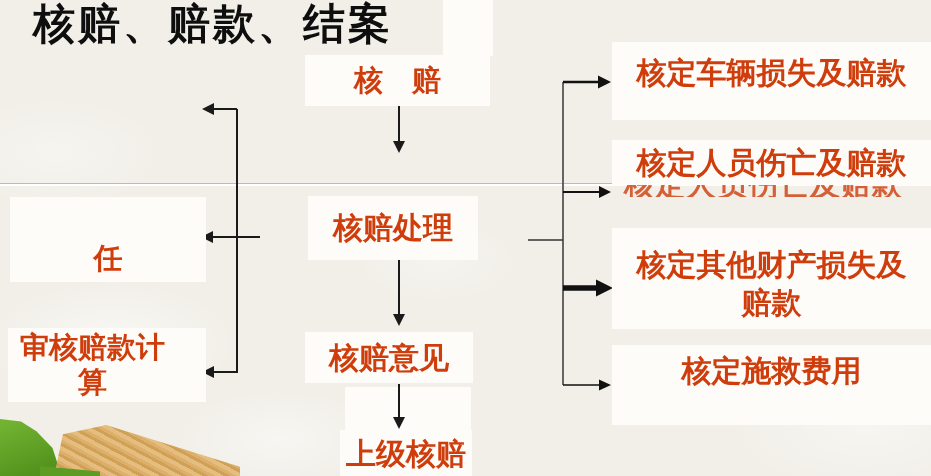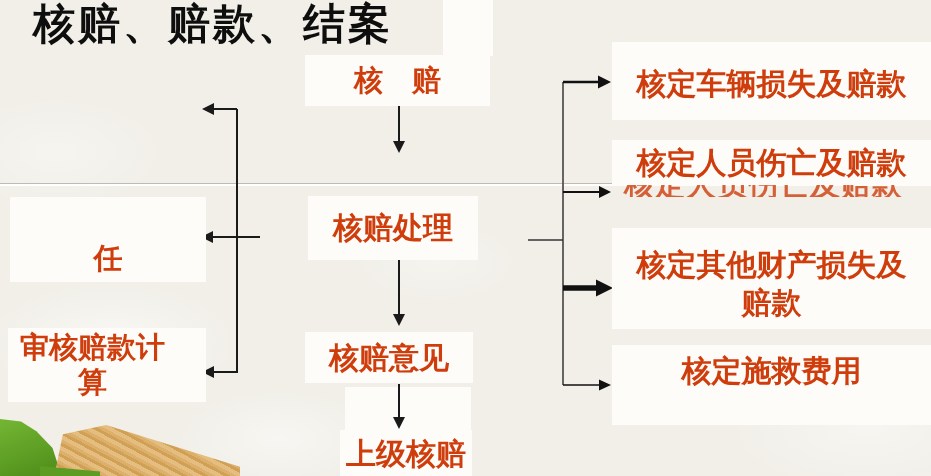--- a/index.html
+++ b/index.html
@@ -39,21 +39,21 @@
   
   .n-center0 { left:305px; top:55px;  width:185px; height:51px; font-size:29px;font-family:Liberation Serif, serif; }
   .n-center1 { left:308px; top:196px; width:170px; height:64px; font-size:30px; }
   .n-center2 { left:305px; top:332px; width:168px; height:51px; font-size:30px; }
   .n-center3 { left:340px; top:430px; width:132px; height:46px; font-size:30px; align-items:flex-start; padding-top:6px; }
   .white-strip { position:absolute; background:#fdfcf8; }
   .strip-arrow { left:345px; top:387px; width:126px; height:44px; }
   .strip-top   { left:443px; top:0;     width:50px;  height:56px; }
 
   
-  .n-right0 { left:612px; top:42px;  width:319px; height:78px;  font-size:30px; align-items:flex-start; padding-top:24px; }
+  .n-right0 { left:612px; top:42px;  width:319px; height:78px;  font-size:30px; align-items:flex-start; padding-top:13px; }
   .n-right1 { left:612px; top:140px; width:319px; height:46px;  font-size:30px; }
   .n-right2 { left:612px; top:228px; width:319px; height:101px; font-size:30px; align-items:flex-start; padding-top:18px; line-height:1.25; white-space:normal; }
   .n-right3 { left:612px; top:345px; width:319px; height:80px;  font-size:30px; align-items:flex-start; padding-top:8px; }
 
   
   .ghost {
     position:absolute; left:618px; top:185px; width:302px; height:12px;
     overflow:hidden; opacity:.8;
   }
   .ghost span {

